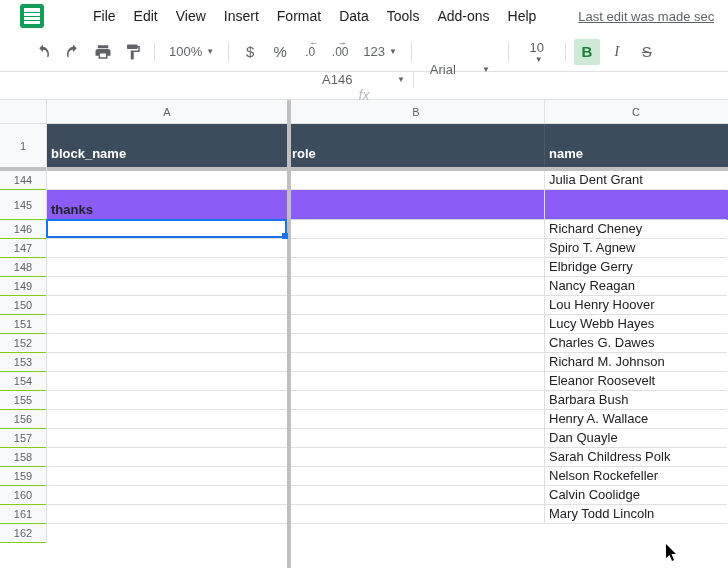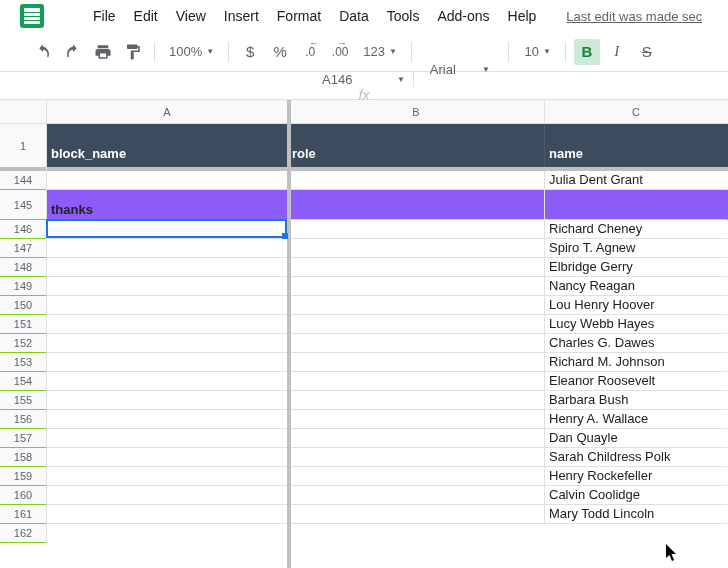--- a/index.html
+++ b/index.html
@@ -3,30 +3,30 @@
 <meta charset="utf-8">
 <style>
   * { box-sizing: border-box; margin: 0; padding: 0; }
   body { font-family: Arial, sans-serif; font-size: 13px; background: #fff; color: #202124; overflow: hidden; width: 728px; height: 568px; }
   
   .menubar { display: flex; align-items: center; padding: 4px 8px 4px 20px; height: 32px; gap: 0; }
   .logo { width: 24px; height: 24px; background: #0f9d58; border-radius: 3px; position: relative; margin-right: 40px; }
   .logo::after { content: ''; position: absolute; top: 4px; left: 4px; right: 4px; bottom: 4px; background: #fff; }
   .logo::before { content: ''; position: absolute; top: 8px; left: 4px; right: 4px; height: 1px; background: #0f9d58; z-index: 2; box-shadow: 0 4px 0 #0f9d58, 0 8px 0 #0f9d58; }
   .menu-item { padding: 4px 9px; cursor: pointer; font-size: 14px; color: #202124; }
-  .last-edit { margin-left: 21px; color: #5f6368; text-decoration: underline; font-size: 13px; white-space: nowrap; overflow: hidden; }
+  .last-edit { margin-left: 33px; color: #5f6368; text-decoration: underline; font-size: 13px; white-space: nowrap; overflow: hidden; }
   
   .toolbar { display: flex; align-items: center; padding: 4px 30px; height: 40px; gap: 4px; border-bottom: 1px solid #e0e0e0; }
   .tb-btn { width: 26px; height: 26px; display: flex; align-items: center; justify-content: center; cursor: pointer; border-radius: 2px; color: #5f6368; }
   .tb-btn svg { width: 18px; height: 18px; }
   .tb-sep { width: 1px; height: 20px; background: #e0e0e0; margin: 0 4px; }
   .tb-dropdown { display: flex; align-items: center; padding: 0 6px; height: 26px; cursor: pointer; font-size: 13px; color: #5f6368; }
   .tb-dropdown .caret { margin-left: 4px; font-size: 8px; }
   .tb-font { min-width: 80px; padding: 0 10px; margin-top: 36px; }
-  .tb-size { min-width: 40px; justify-content: flex-end; }
+  .tb-size { min-width: 40px; justify-content: center; flex-direction: column; }
   .tb-bold { background: #ceead6; color: #188038; font-weight: bold; font-size: 15px; }
   .tb-italic { font-style: italic; font-family: Georgia, serif; font-size: 15px; }
   .tb-strike { text-decoration: line-through; font-size: 15px; }
   
   .formula-bar { display: flex; align-items: center; height: 28px; border-bottom: 1px solid #e0e0e0; flex-direction: column; }
   .name-box { width: 100px; height: 100%; border-right: 1px solid #e0e0e0; display: flex; align-items: center; padding: 0 8px; font-size: 13px; color: #5f6368; justify-content: space-between; }
   .name-box .caret { font-size: 8px; color: #5f6368; }
   .fx { padding: 0 10px; color: #bdbdbd; font-style: italic; font-size: 14px; }
   
   .grid-area { position: relative; overflow: hidden; height: 468px; }
@@ -252,21 +252,21 @@
           <div class="cell cell-c">Dan Quayle</div>
         </div>
         <div class="row">
           <div class="cell cell-a"></div>
           <div class="cell cell-b"></div>
           <div class="cell cell-c">Sarah Childress Polk</div>
         </div>
         <div class="row">
           <div class="cell cell-a"></div>
           <div class="cell cell-b"></div>
-          <div class="cell cell-c">Henry Rockefeller</div>
+          <div class="cell cell-c">Nelson Rockefeller</div>
         </div>
         <div class="row">
           <div class="cell cell-a"></div>
           <div class="cell cell-b"></div>
           <div class="cell cell-c">Calvin Coolidge</div>
         </div>
         <div class="row">
           <div class="cell cell-a"></div>
           <div class="cell cell-b"></div>
           <div class="cell cell-c">Mary Todd Lincoln</div>

